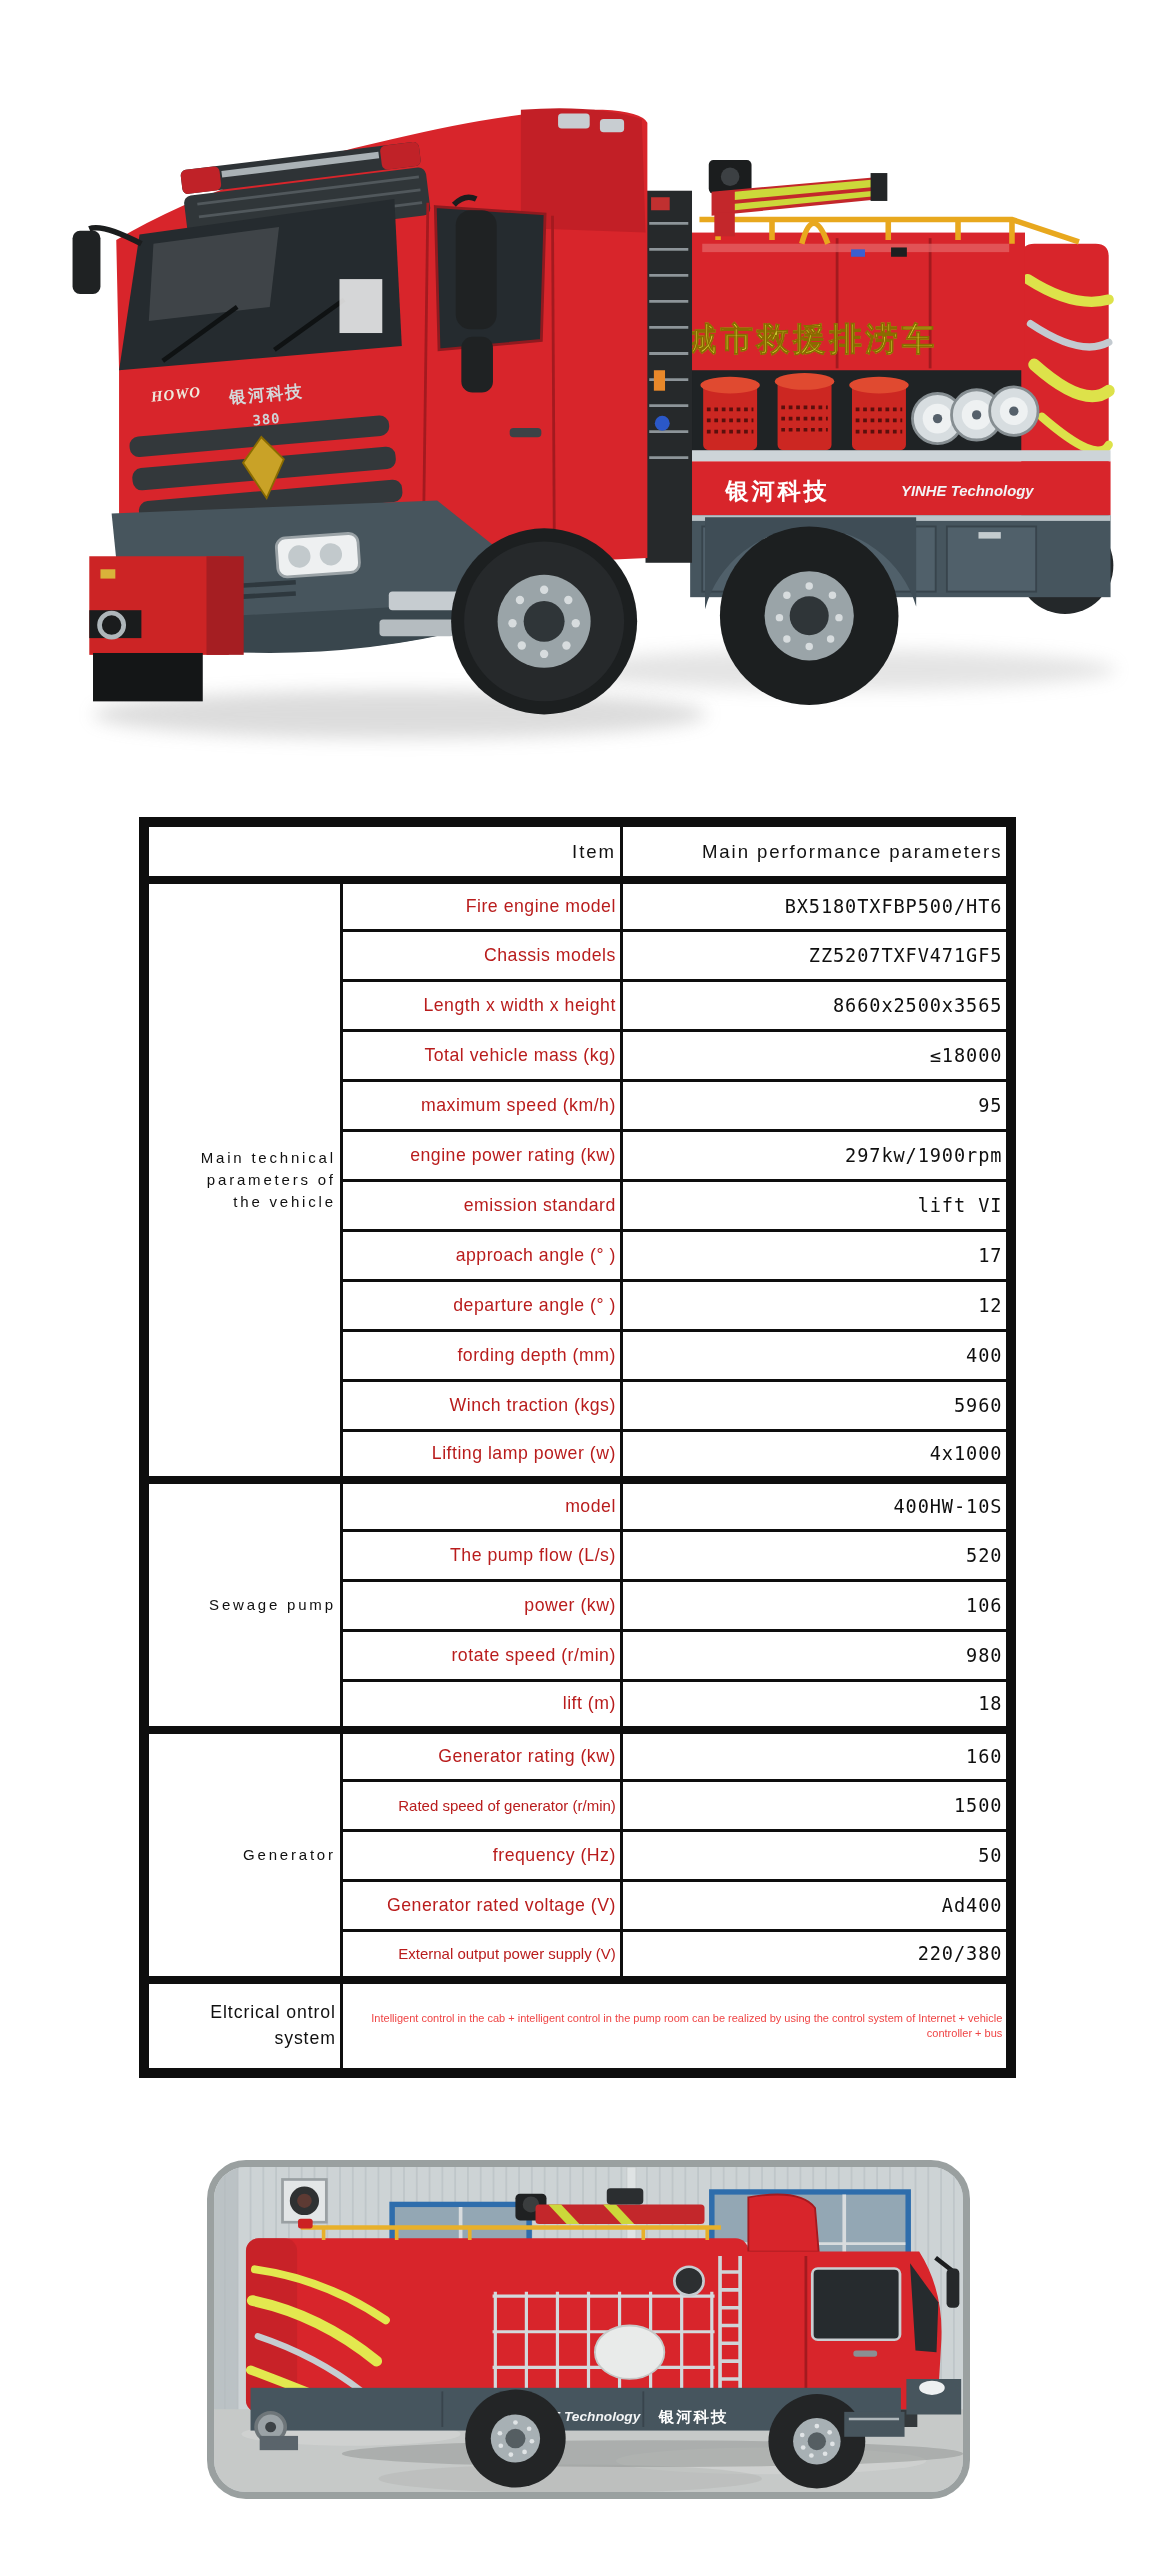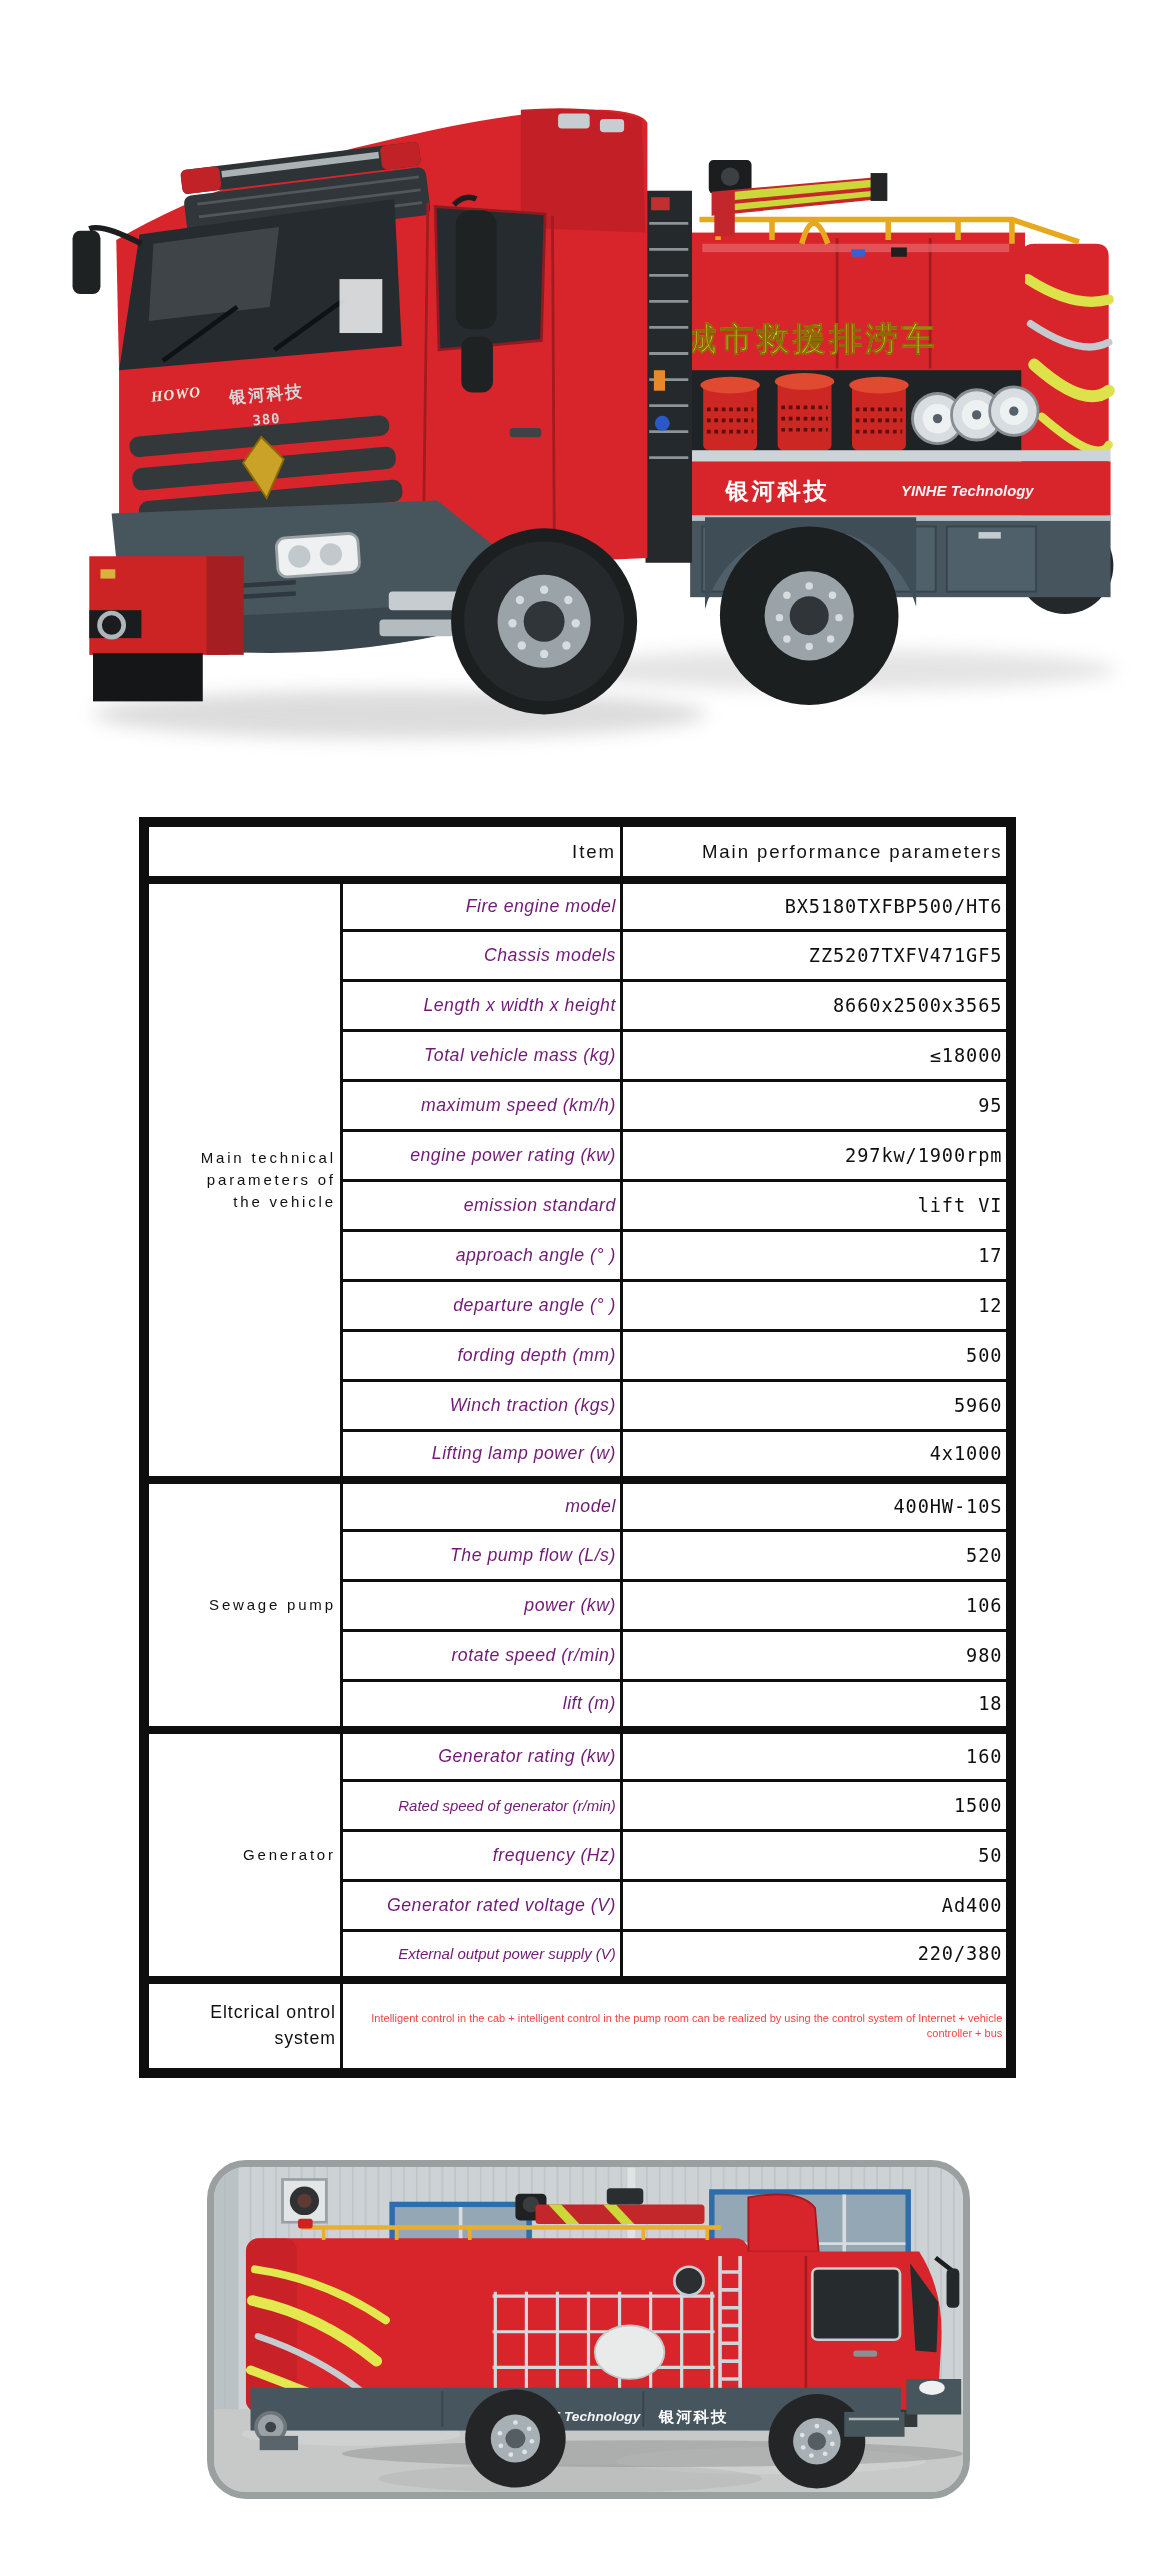--- a/index.html
+++ b/index.html
@@ -15,21 +15,21 @@
     border:10.2px solid #0e0e0e;}
   table.spec td{border:3.7px solid #0e0e0e;text-align:right;vertical-align:middle;
     padding:0 3.7px;overflow:hidden;}
   table.spec tr{height:50px;}
   table.spec tr.hdr{height:58px;}
   table.spec tr.hdr td{border-bottom-width:8.4px;font-size:18.6px;letter-spacing:1.9px;color:#111;}
   table.spec tr.sec td{border-top-width:8.4px;}
   table.spec tr.note-row{height:93px;}
   td.group{font-size:15px;letter-spacing:2.8px;white-space:pre-line;line-height:1.45;color:#101010;}
   td.group.small{font-size:17.7px;letter-spacing:0.9px;}
-  td.label{font-size:17.7px;letter-spacing:0.5px;color:#701a75;font-style:italic;}
+  td.label{font-size:17.7px;letter-spacing:0.5px;color:#b91c1c;}
   td.label.fit{font-size:15px;letter-spacing:0;}
   td.value{font-family:"DejaVu Sans Mono","Liberation Mono",monospace;
     font-size:18.6px;letter-spacing:0.9px;color:#0f0f0f;}
   td.note{ text-align:left;font-size:11px;letter-spacing:0;line-height:1.4;
     padding:5.6px 13px;color:#ef4444;}
   
   .photo-frame{position:absolute;left:207px;top:2160px;width:763px;height:339px;
     box-sizing:border-box;border:7.4px solid #9aa0a0;border-radius:39px;overflow:hidden;
     background:#cdd3d5;}
   .photo-frame svg{display:block;width:100%;height:100%;}
@@ -325,21 +325,21 @@
       <tr>
         <td class="label">approach angle (° )</td>
         <td class="value">17</td>
       </tr>
       <tr>
         <td class="label">departure angle (° )</td>
         <td class="value">12</td>
       </tr>
       <tr>
         <td class="label">fording depth (mm)</td>
-        <td class="value">500</td>
+        <td class="value">400</td>
       </tr>
       <tr>
         <td class="label">Winch traction (kgs)</td>
         <td class="value">5960</td>
       </tr>
       <tr>
         <td class="label">Lifting lamp power (w)</td>
         <td class="value">4x1000</td>
       </tr>
 

